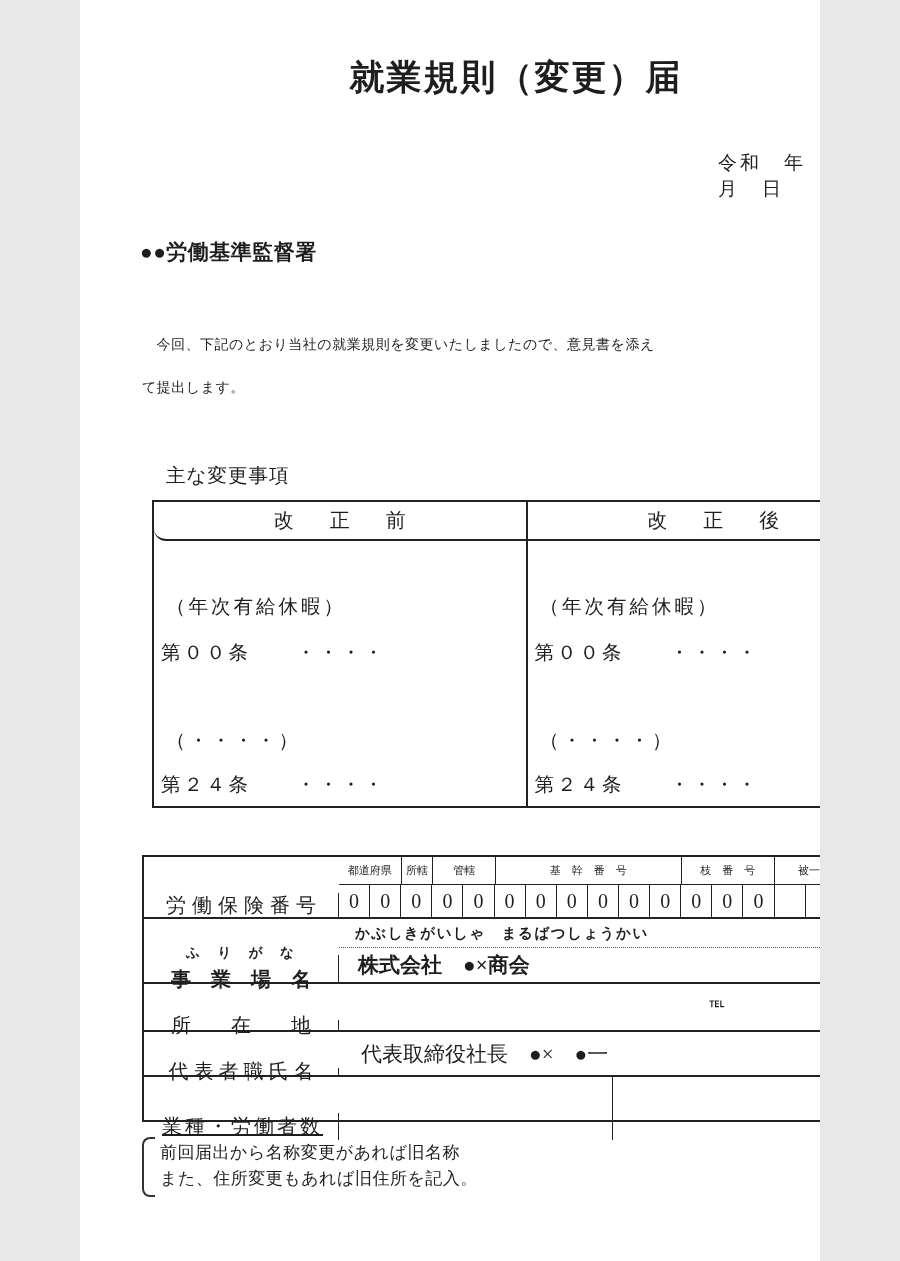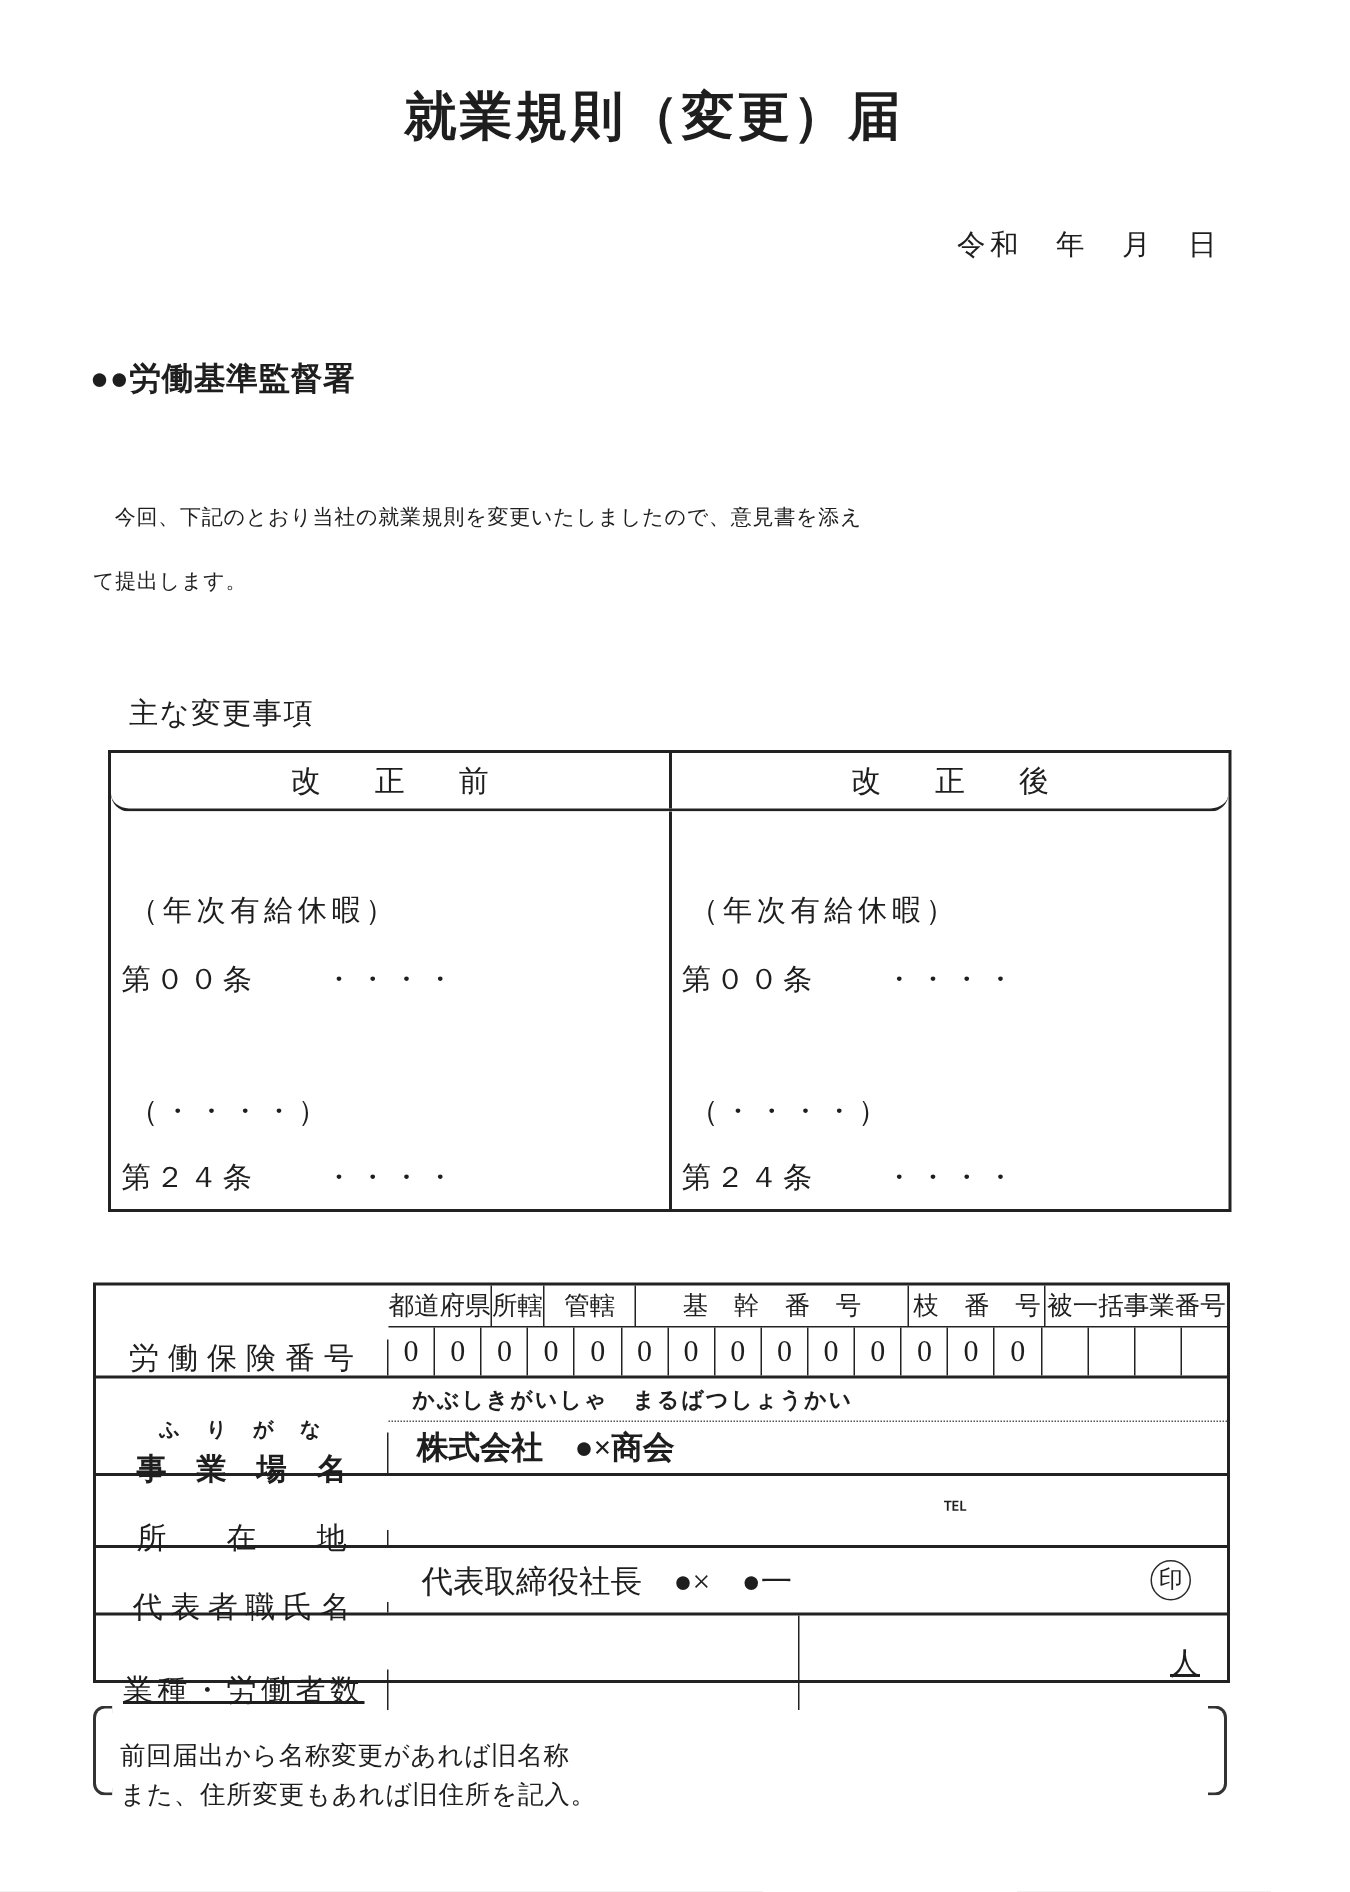--- a/index.html
+++ b/index.html
@@ -1,17 +1,17 @@
 <!DOCTYPE html>
 <html><head>
 <meta charset="utf-8">
 <style>
   html,body { margin:0; padding:0; background:#e8e8e8; }
   .page {
-    position:relative; width:900px; height:1261px; margin:0 auto;
+    position:relative; width:740px; height:1261px; margin:0 auto;
     background:#ffffff; overflow:hidden;
     font-family:"Liberation Serif","DejaVu Serif",serif;
     color:#1e1e1e;
   }
   
   .title {
     position:absolute; top:54px; left:0; width:872px; text-align:center;
     font-size:35px; font-weight:600; letter-spacing:2px;
   }
   .date-line {
@@ -61,21 +61,21 @@
     flex:0 0 195px; width:195px; border-right:1px solid #222; box-sizing:border-box;
     display:flex; flex-direction:column; align-items:center; justify-content:center;
     font-size:20px;
     margin-top:36px;
   }
   .row-insurance { height:62px; flex:0 0 62px; }
   .ins-right { flex:1 1 auto; display:flex; flex-direction:column; }
   .ins-heads { display:flex; height:28px; flex:0 0 28px; border-bottom:1px solid #222; box-sizing:border-box; }
   .gh {
     display:flex; align-items:center; justify-content:center;
-    font-size:17px; border-right:1px solid #222; box-sizing:border-box; white-space:pre;
+    font-size:11px; border-right:1px solid #222; box-sizing:border-box; white-space:pre;
   }
   .gh.lastcol { border-right:none; }
   .sp1{flex:1 1 0;} .sp2{flex:2 1 0;} .sp3{flex:3 1 0;} .sp4{flex:4 1 0;} .sp6{flex:6 1 0;}
   .ins-digits { display:flex; flex:1 1 auto; }
   .dc {
     flex:1 1 0; display:flex; align-items:center; justify-content:center;
     font-size:20px; border-right:1px solid #222; box-sizing:border-box;
   }
   .dc.lastcol { border-right:none; }
   .lbl-spread6 { letter-spacing:6px; text-indent:6px; }
@@ -109,21 +109,21 @@
     font-size:16px; box-sizing:border-box; flex:0 0 27px;
   }
 
   .cell-blank { flex:0 0 274px; width:274px; border-right:1px solid #222; box-sizing:border-box; }
   .cell-workers {
     flex:1 1 auto; display:flex; align-items:center; justify-content:flex-end;
     padding-right:18px; font-size:20px;
   }
 
   
-  .fn-line { position:absolute; left:80px; font-size:17px; letter-spacing:0.5px;margin-top:18px; }
+  .fn-line { position:absolute; left:80px; font-size:17px; letter-spacing:0.5px; }
   .fn-line-1 { top:1141px; }
   .fn-line-2 { top:1167px; }
   .bracket {
     position:absolute; top:1137px; width:13px; height:60px; box-sizing:border-box;
   }
   .bracket-left  { left:62px;  border:2px solid #333; border-right:none; border-radius:8px 0 0 8px; }
   .bracket-right { left:805px; border:2px solid #333; border-left:none;  border-radius:0 8px 8px 0; }
 </style>
 </head>
 <body>

